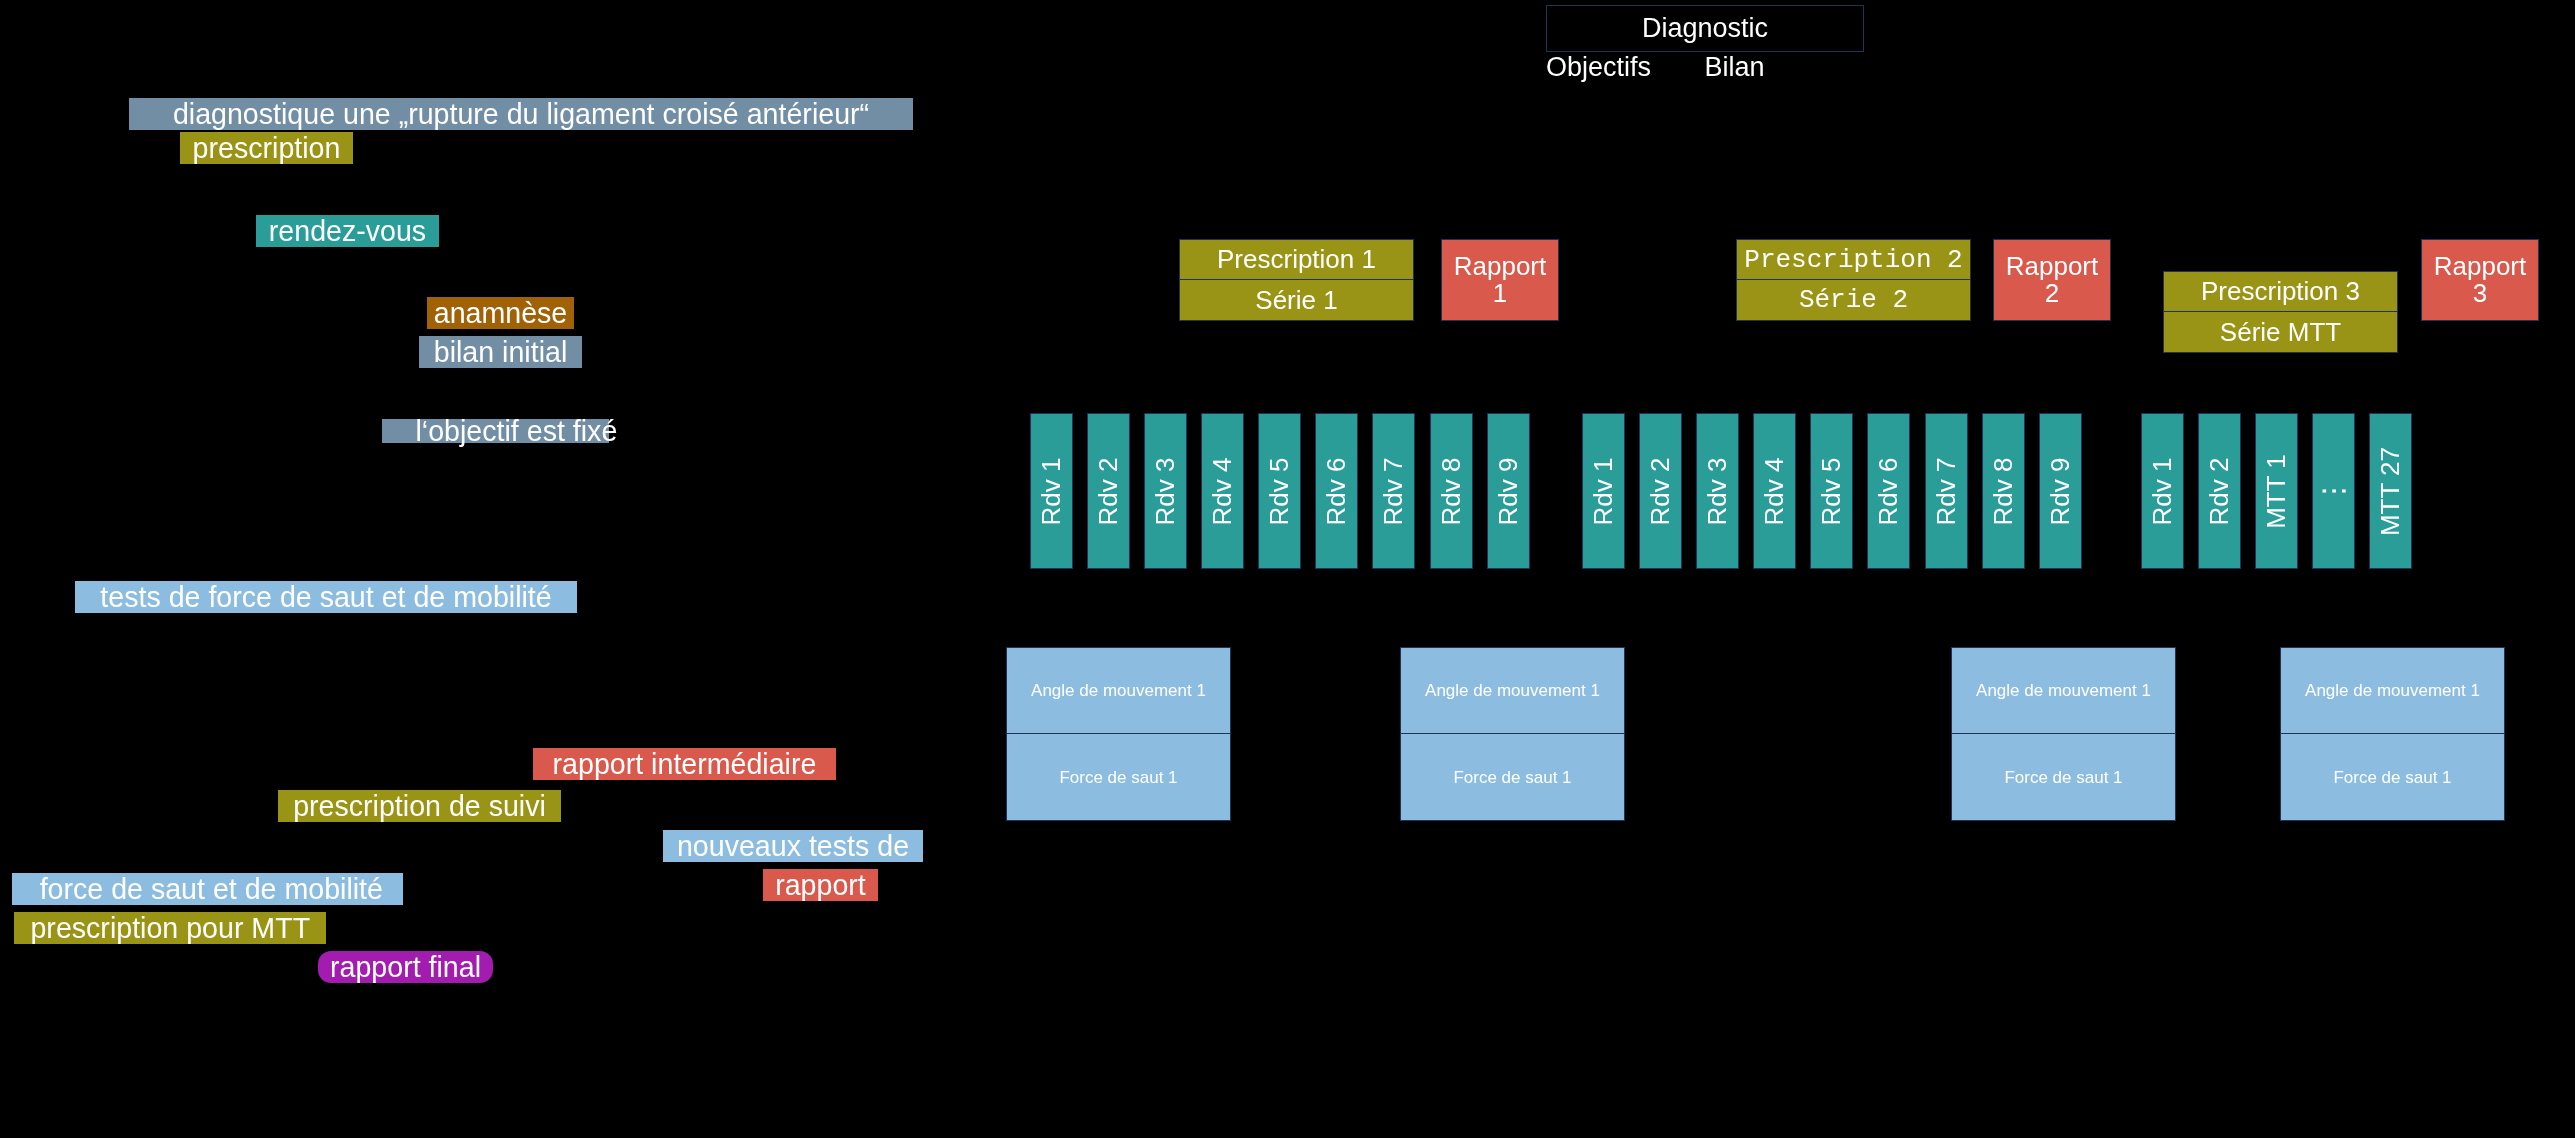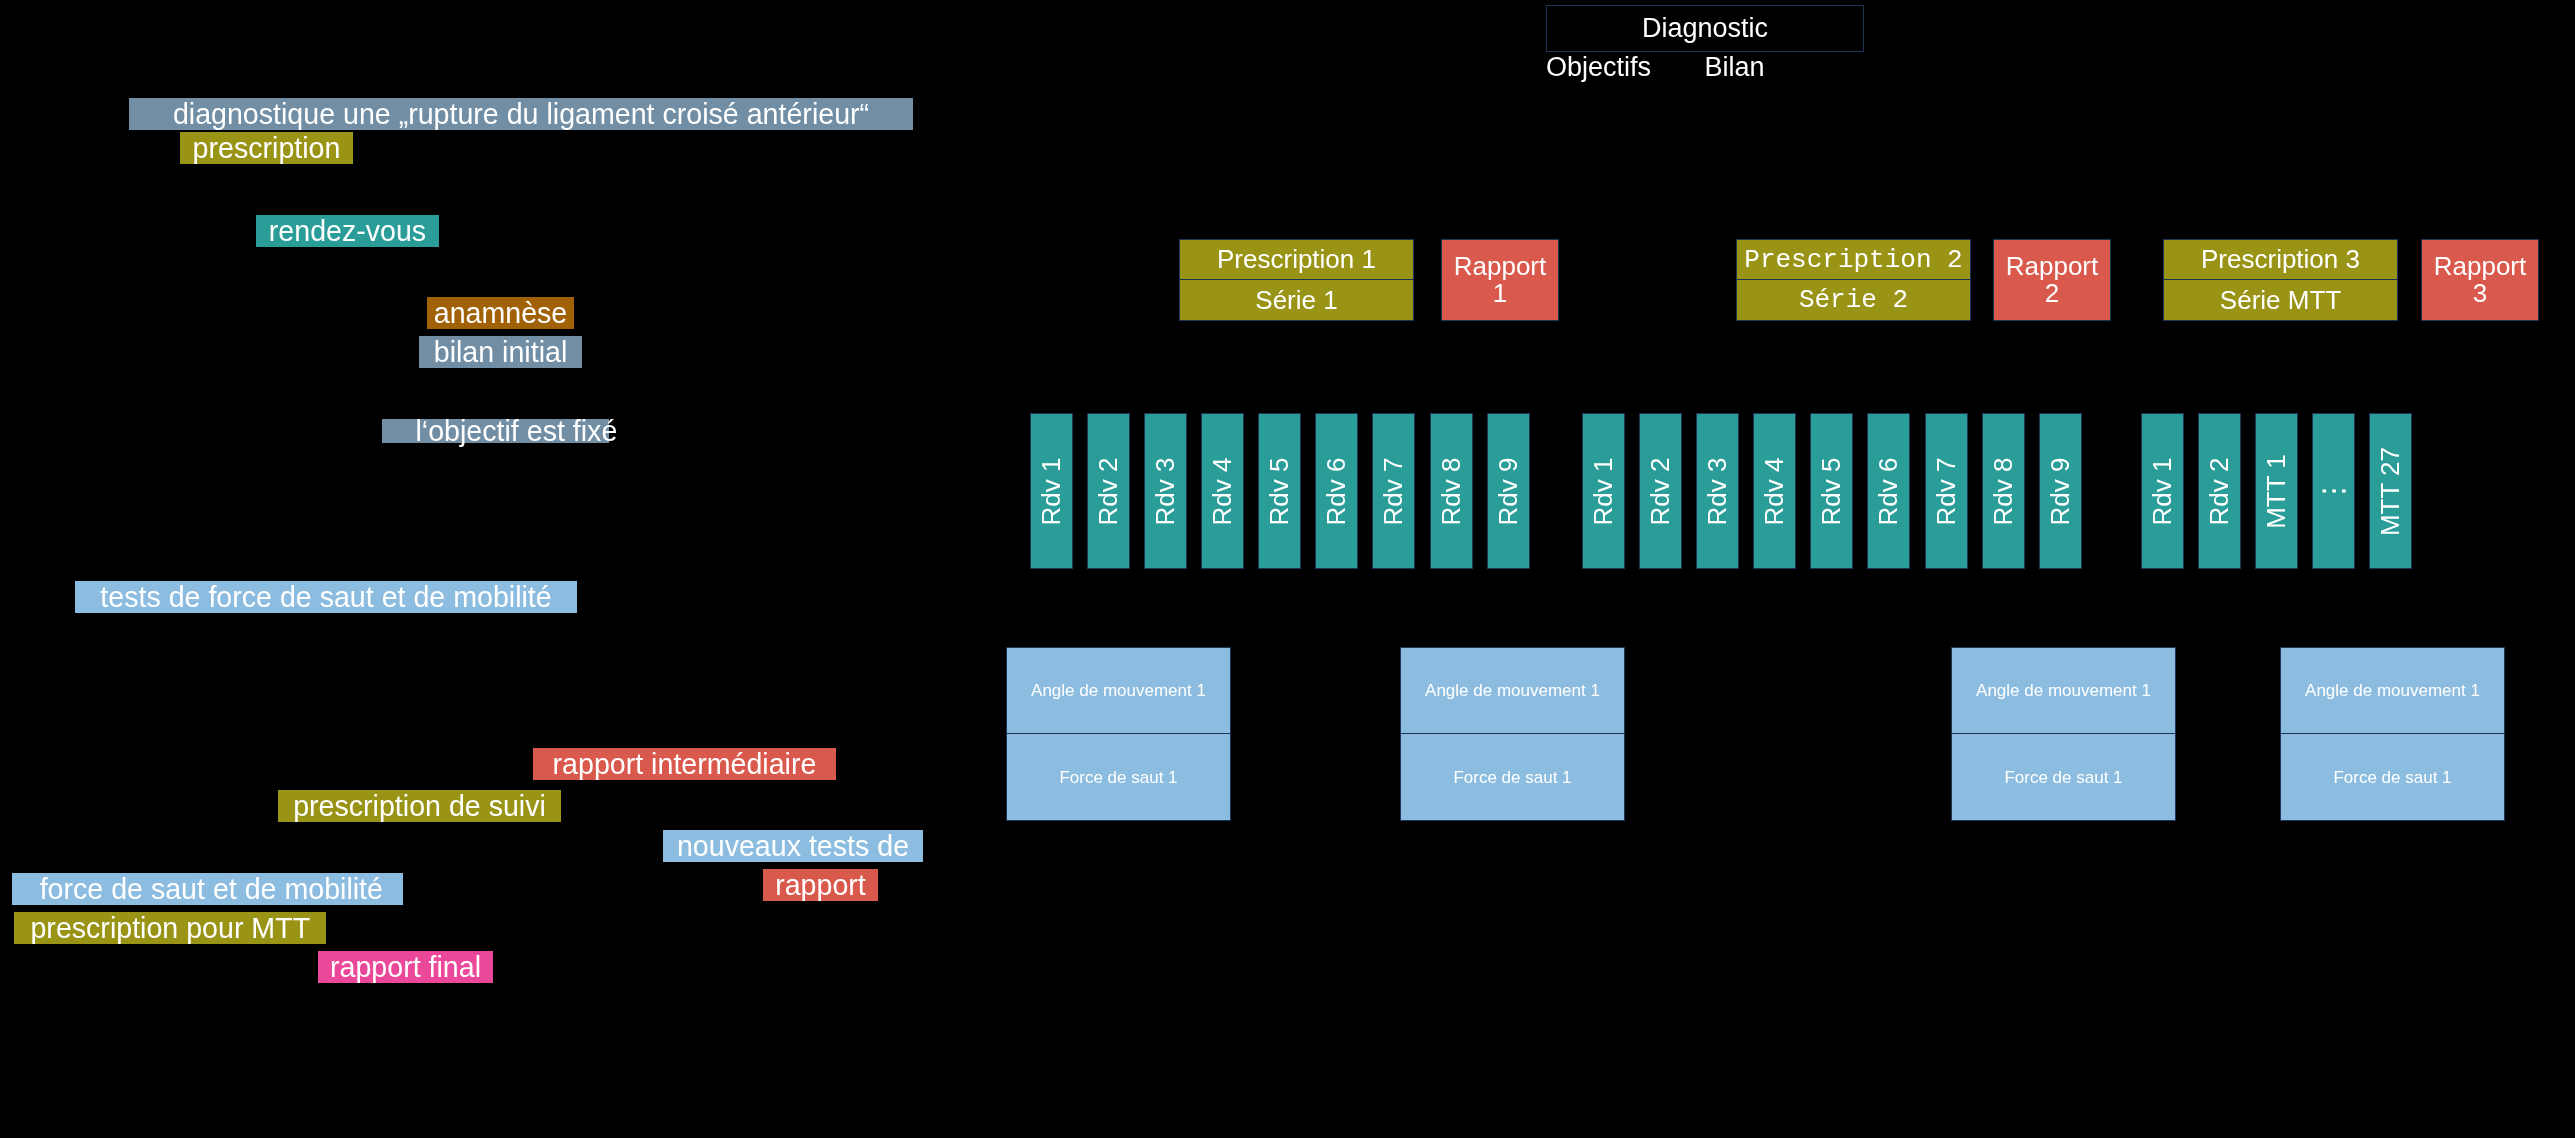--- a/index.html
+++ b/index.html
@@ -118,41 +118,41 @@
       <div class="box flow-label" style="left: 427px; top: 297px; width: 147px; height: 32px; background: #a16207;">anamnèse</div>
       <div class="box flow-label" style="left: 419px; top: 336px; width: 163px; height: 32px; background: rgb(113, 142, 164);">bilan initial</div>
       <div class="box flow-label" style="left: 382px; top: 419px; width: 227px; height: 24px; background: rgb(113, 142, 164); padding-left: 48px;">l‘objectif est fixé</div>
       <div class="box flow-label" style="left: 75px; top: 581px; width: 502px; height: 32px; background: rgb(140, 189, 224);">tests de force de saut et de mobilité</div>
       <div class="box flow-label" style="left: 533px; top: 748px; width: 303px; height: 32px; background: rgb(217, 89, 76);">rapport intermédiaire</div>
       <div class="box flow-label" style="left: 278px; top: 790px; width: 283px; height: 32px; background: rgb(154, 148, 22);">prescription de suivi</div>
       <div class="box flow-label" style="left: 663px; top: 830px; width: 260px; height: 32px; background: rgb(140, 189, 224);">nouveaux tests de</div>
       <div class="box flow-label" style="left: 763px; top: 869px; width: 115px; height: 32px; background: rgb(217, 89, 76);">rapport</div>
       <div class="box flow-label" style="left: 12.4px; top: 873px; width: 391px; height: 32px; background: rgb(140, 189, 224); padding-left: 13px;">force de saut et de mobilité</div>
       <div class="box flow-label" style="left: 14.3px; top: 912px; width: 312px; height: 32px; background: rgb(154, 148, 22);">prescription pour MTT</div>
-      <div class="box flow-label" style="left: 318px; top: 951px; width: 175px; height: 32px; background: #ec4899;">rapport final</div>
+      <div class="box flow-label" style="left: 318px; top: 951px; width: 175px; height: 32px; background: #a21caf; border-radius: 13px;">rapport final</div>
     </div>
 
   <div id="series-layer">
       <div class="stack tight presc-stack" style="left: 1179px;">
         <div class="cell">Prescription 1</div>
         <div class="cell">Série 1</div>
       </div>
       <div class="rapport-box" style="left: 1441px; width: 118px;">
         <div>Rapport</div>
         <div>1</div>
       </div>
       <div class="stack tight presc-stack" style="left: 1736px; font-family: Liberation Mono, monospace;">
         <div class="cell">Prescription 2</div>
         <div class="cell">Série 2</div>
       </div>
       <div class="rapport-box" style="left: 1993px; width: 118px;">
         <div>Rapport</div>
         <div>2</div>
       </div>
-      <div class="stack tight presc-stack" style="left: 2163px;">
+      <div class="stack tight presc-stack" style="left: 2163px; margin-top: 32px;">
         <div class="cell">Prescription 3</div>
         <div class="cell">Série MTT</div>
       </div>
       <div class="rapport-box" style="left: 2421px; width: 118px;">
         <div>Rapport</div>
         <div>3</div>
       </div>
     </div>
 
   <div id="rdv-layer">

